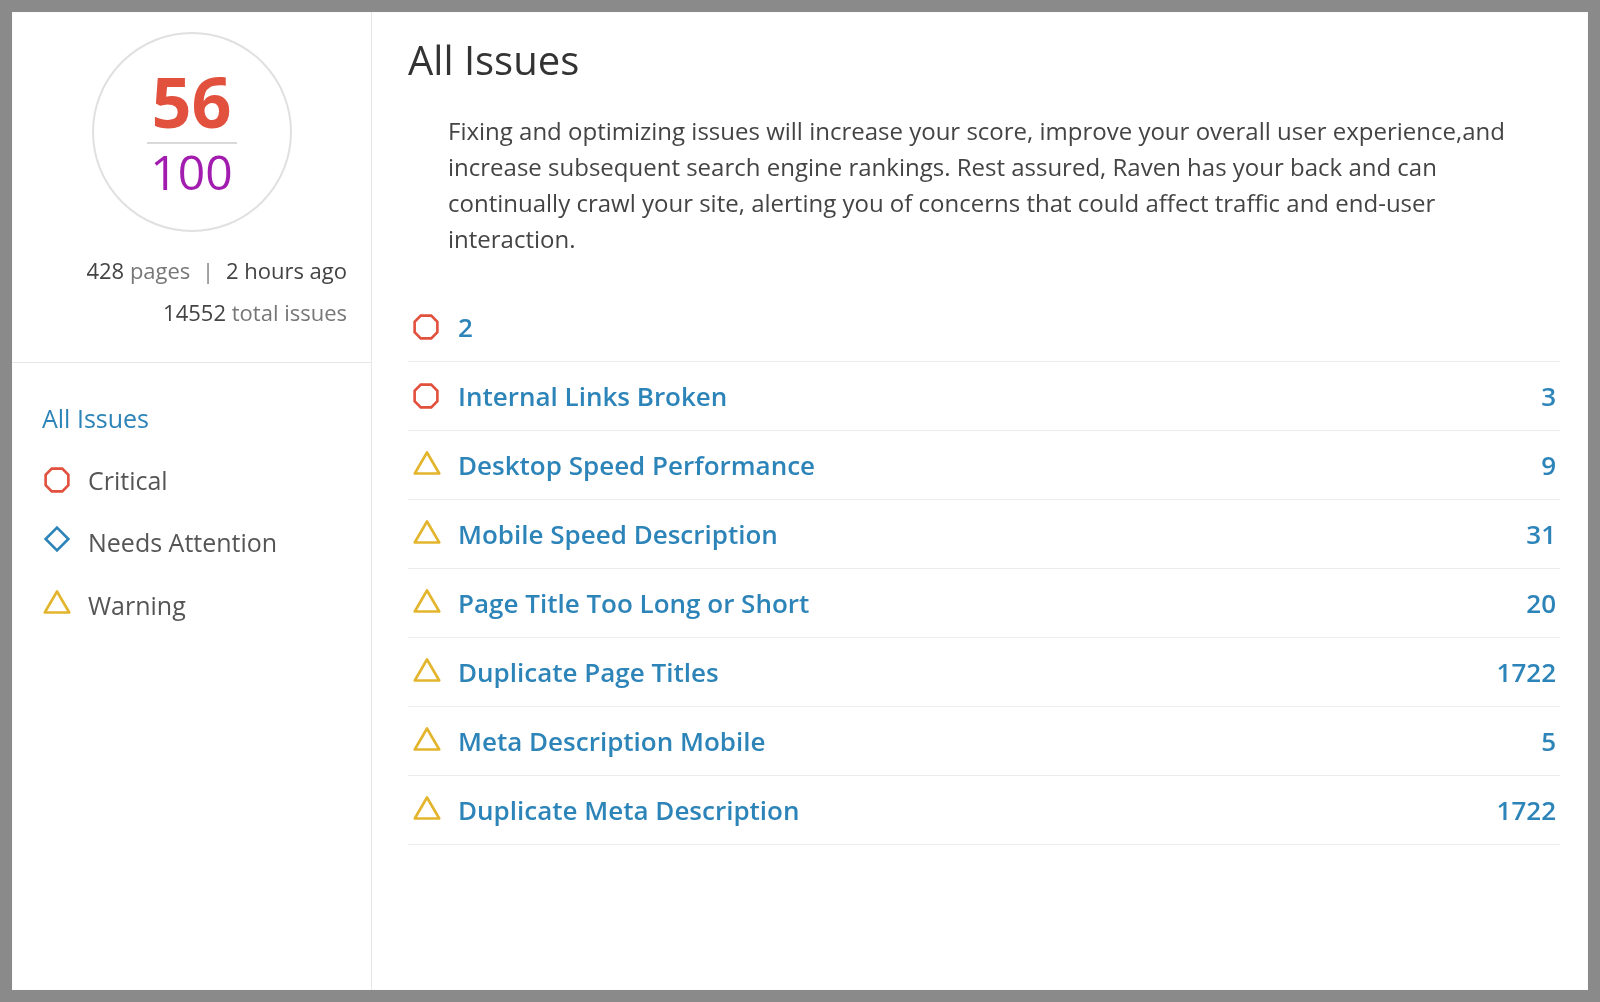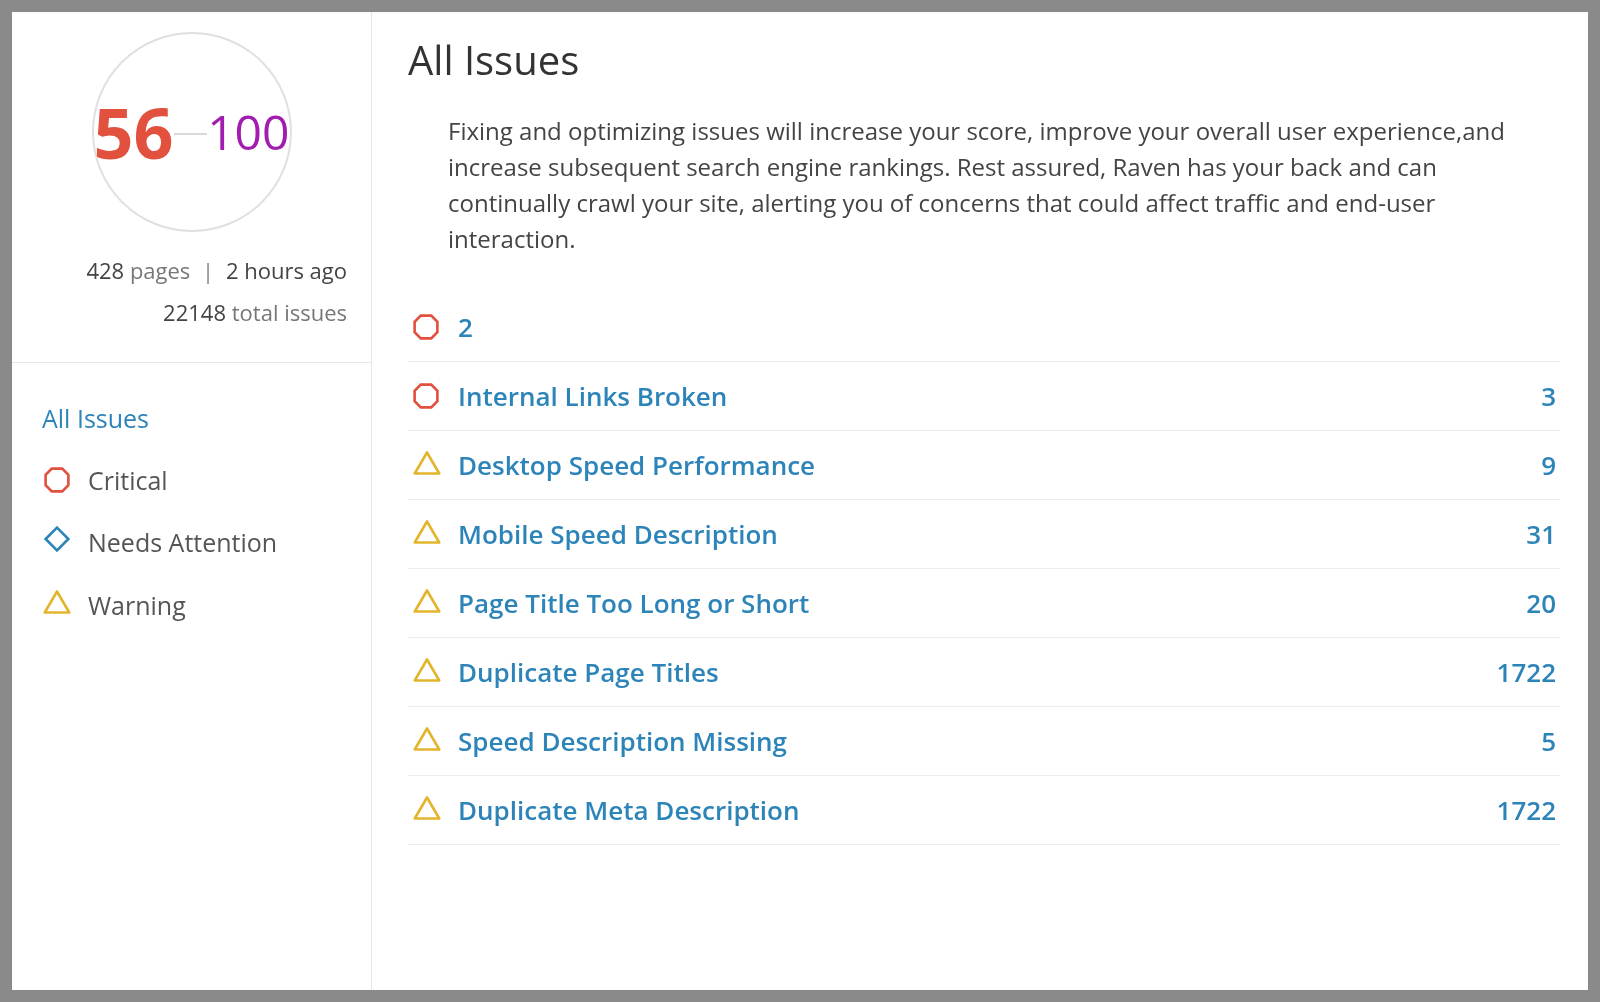--- a/index.html
+++ b/index.html
@@ -23,20 +23,21 @@
       border-right: 1px solid #e6e6e6;
       padding: 10px 24px 0 24px;
     }
     .score-circle {
       width: 200px;
       height: 200px;
       border: 2px solid #e0e0e0;
       border-radius: 50%;
       margin: 10px auto 18px auto;
       display: flex;
+      flex-direction: column;
       align-items: center;
       justify-content: center;
     }
     .score-value {
       font-size: 70px;
       font-weight: 700;
       color: #e2503e;
       line-height: 1;
     }
     .score-divider-line {
@@ -140,21 +141,21 @@
     </div>
 
     <div class="score-meta">
       <div>
         <span>428</span>
         <span class="muted">pages</span>
         <span class="sep">|</span>
         <span>2 hours ago</span>
       </div>
       <div>
-        <span>22148</span>
+        <span>14552</span>
         <span class="muted">total issues</span>
       </div>
     </div>
 
     <hr class="sidebar-divider">
 
     <ul class="nav-list">
 
     <li class="nav-item active">
           <span class="label">All Issues</span>
@@ -245,21 +246,21 @@
           </span>
           <span class="issue-name">Duplicate Page Titles</span>
           <span class="issue-count">1722</span>
         </li>
         <li class="issue-row">
           <span class="issue-icon">
             <span class="icon-triangle"><svg viewBox="0 0 32 32" width="30" height="28">
                 <polygon points="16,4 30,28 2,28"></polygon>
               </svg></span>
           </span>
-          <span class="issue-name">Speed Description Missing</span>
+          <span class="issue-name">Meta Description Mobile</span>
           <span class="issue-count">5</span>
         </li>
         <li class="issue-row">
           <span class="issue-icon">
             <span class="icon-triangle"><svg viewBox="0 0 32 32" width="30" height="28">
                 <polygon points="16,4 30,28 2,28"></polygon>
               </svg></span>
           </span>
           <span class="issue-name">Duplicate Meta Description</span>
           <span class="issue-count">1722</span>

